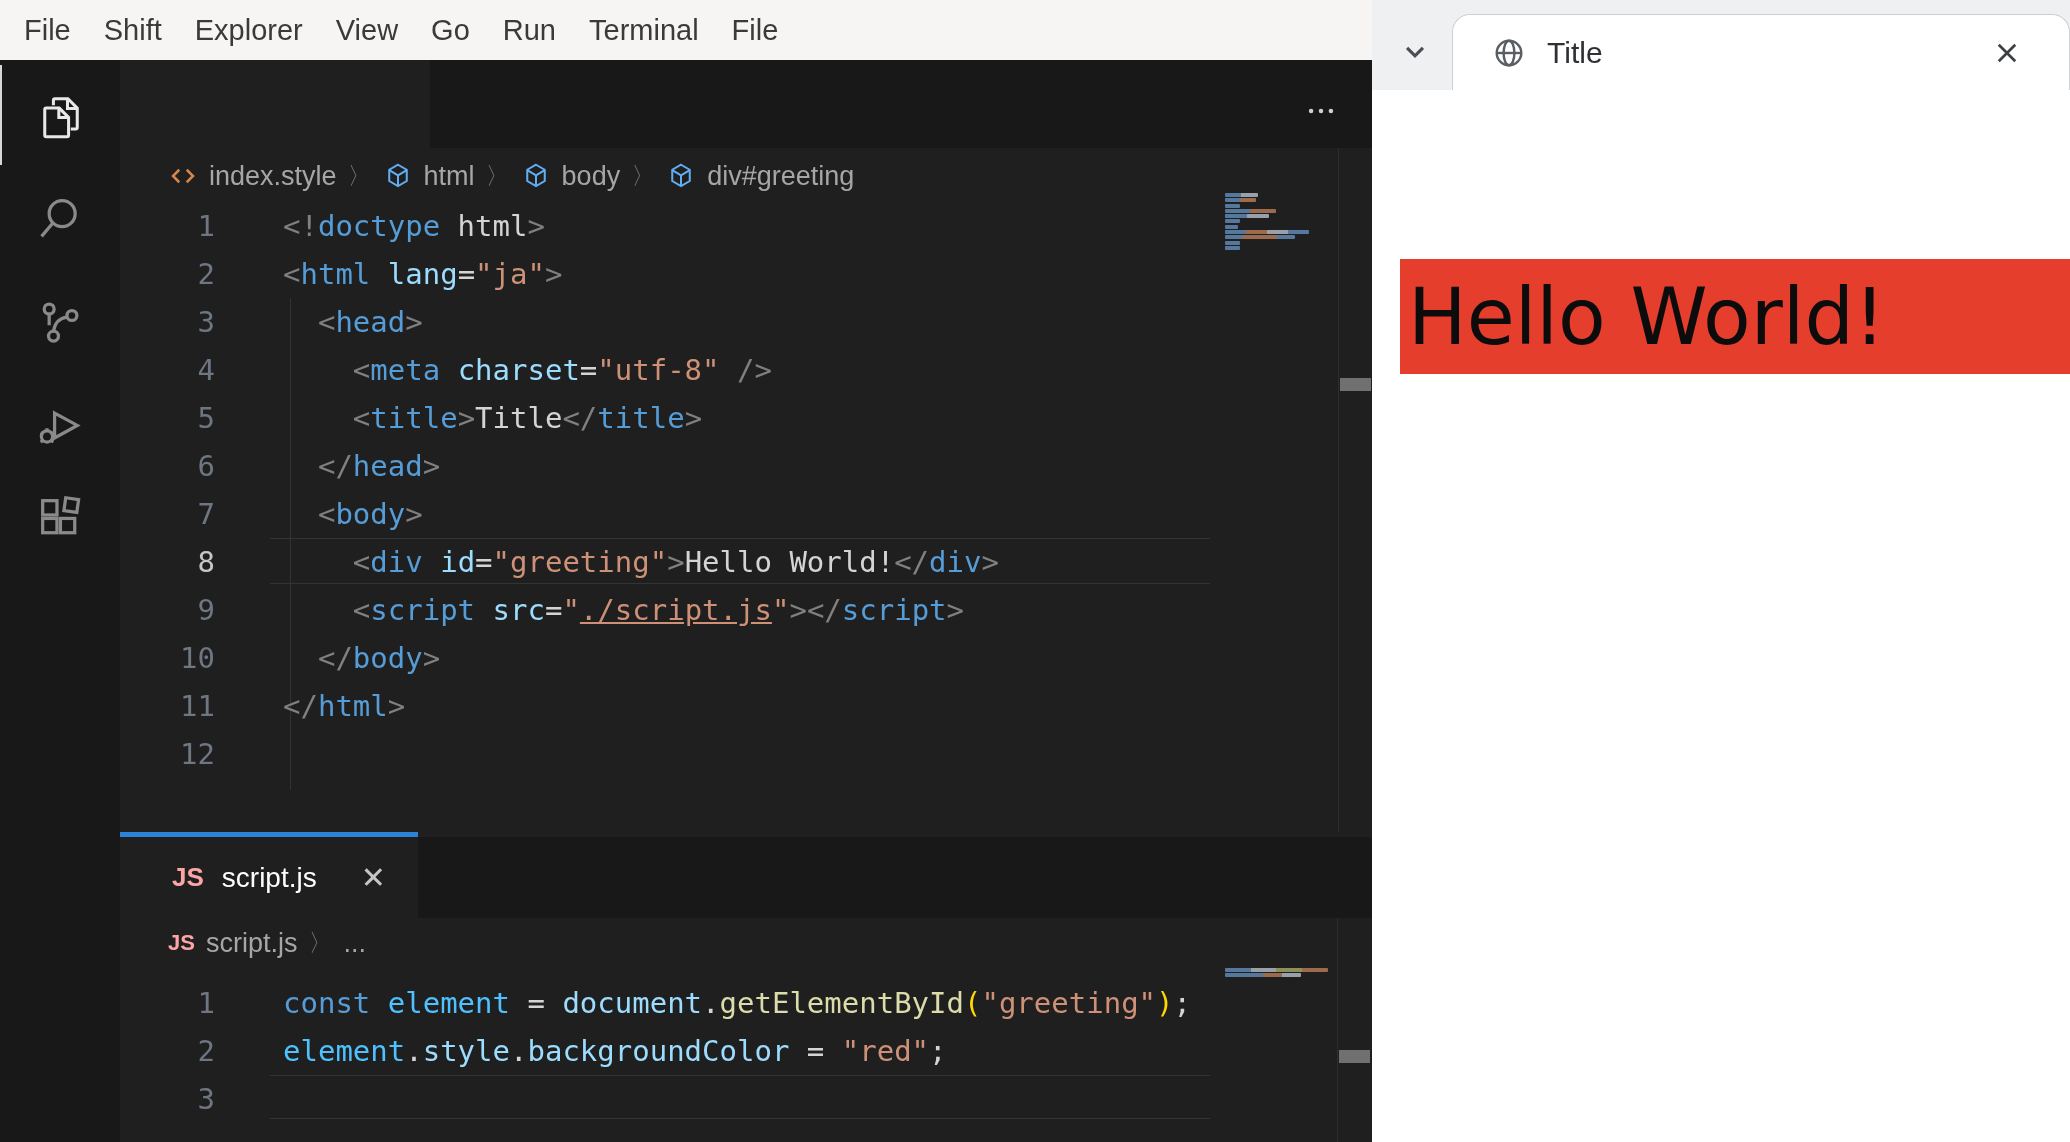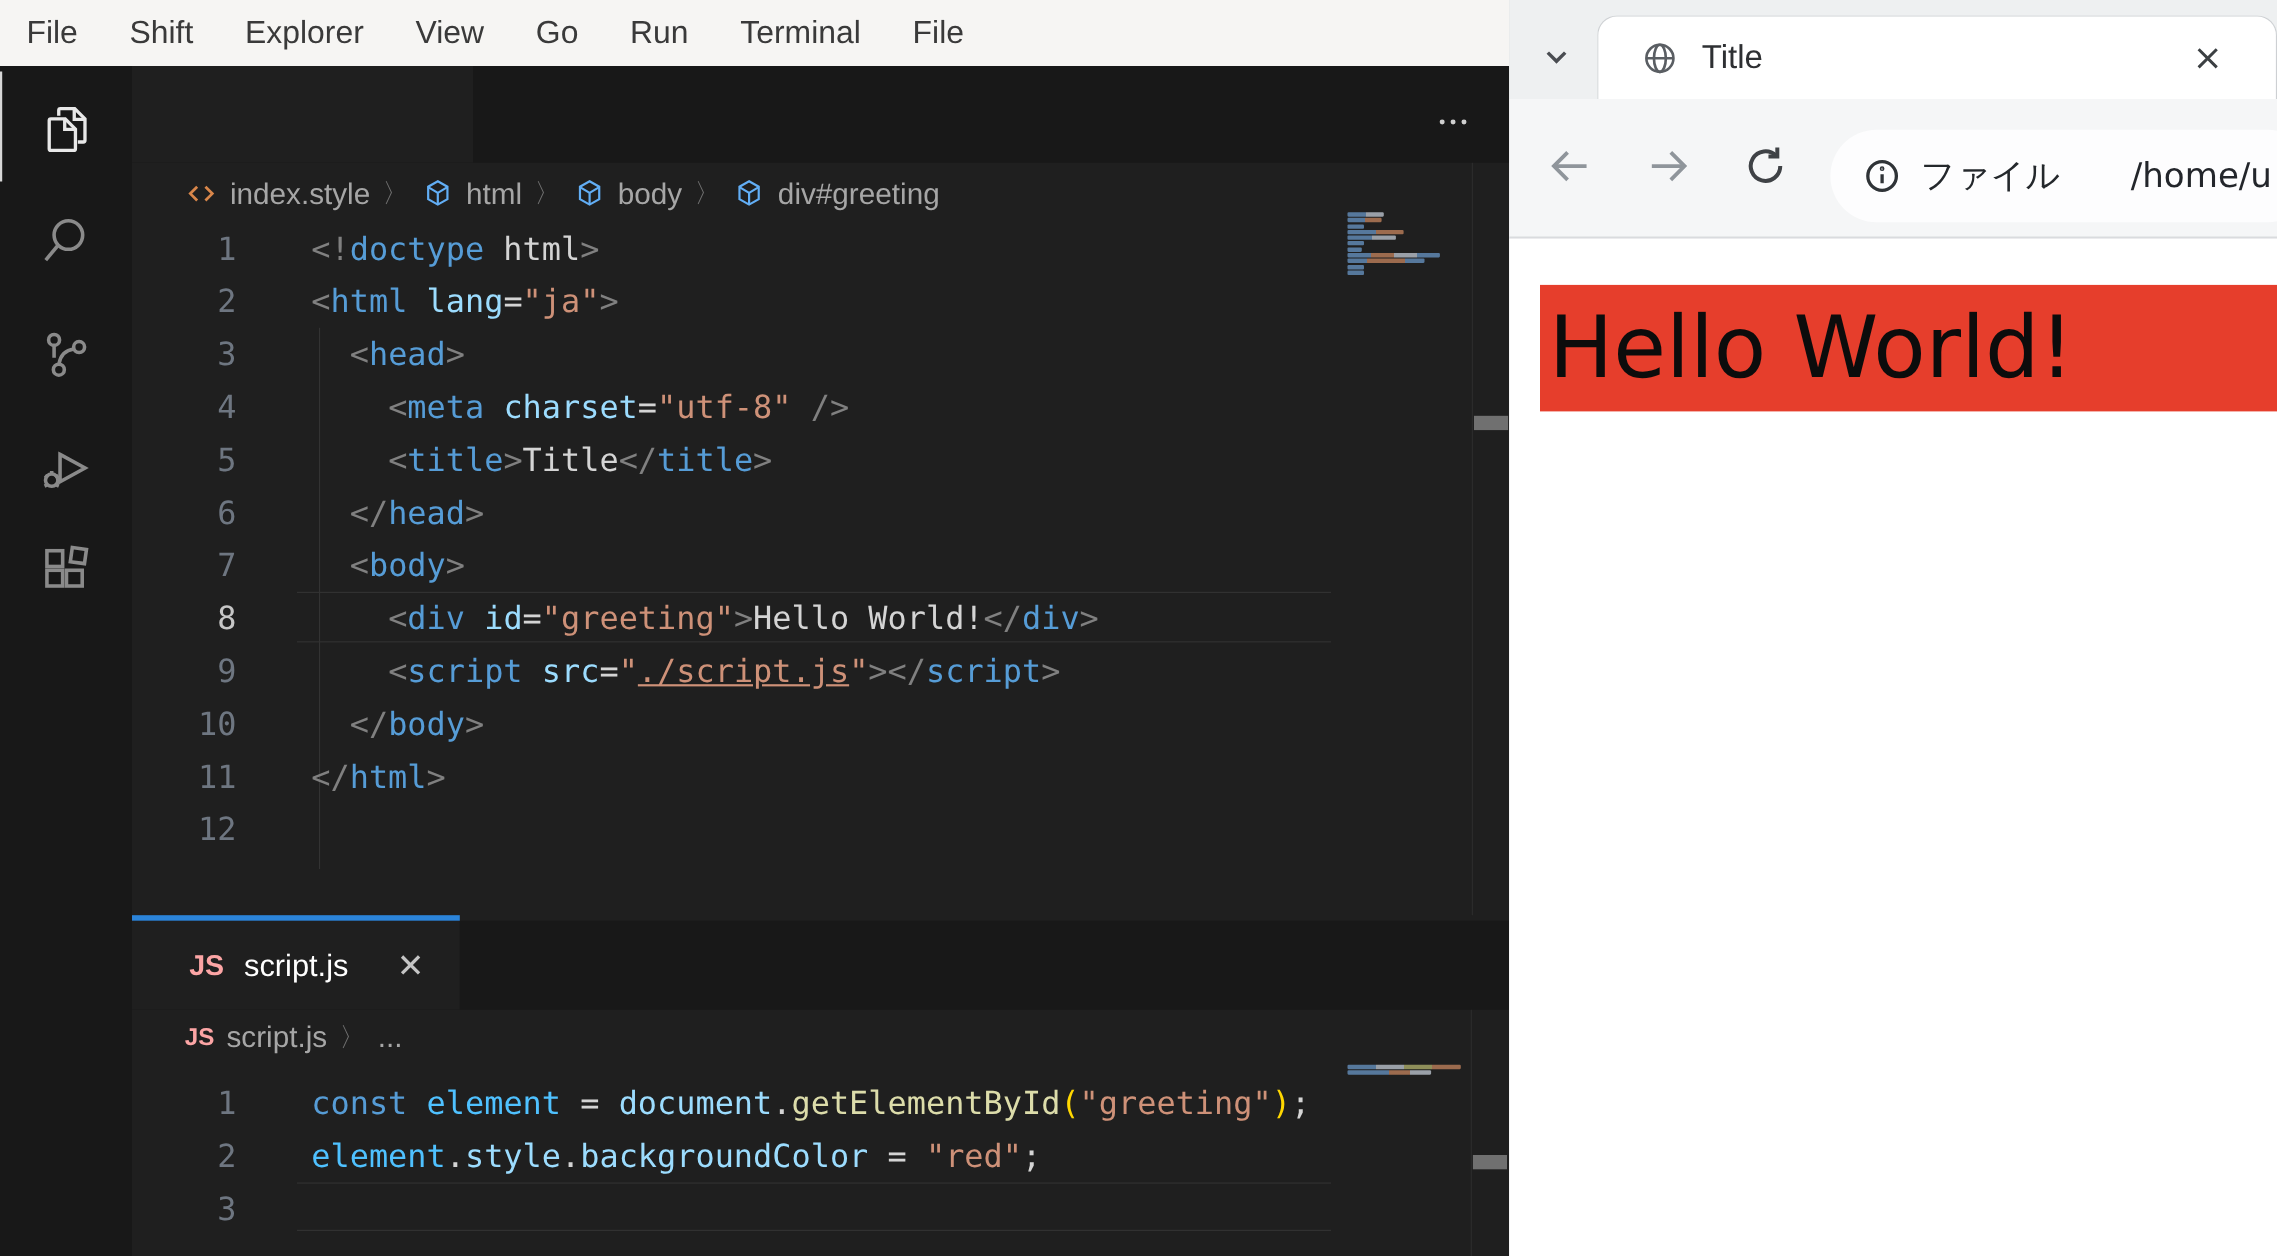--- a/index.html
+++ b/index.html
@@ -1,21 +1,21 @@
 <!DOCTYPE html>
 <html><head>
 <meta charset="utf-8">
 <style>
   * { margin:0; padding:0; box-sizing:border-box; }
   body { font-family:"Liberation Sans", sans-serif; background:#888; }
   #screen { position:relative; width:2070px; height:1142px; overflow:hidden; background:#1f1f1f; }
 
   
   #menubar { position:absolute; left:0; top:0; width:1372px; height:60px; background:#f6f5f3;
-             display:flex; align-items:center; padding-left:24px; gap:47px; }
+             display:flex; align-items:center; padding-left:24px; gap:33px; }
   .menu-item { font-size:29px; color:#3a3a3a; cursor:default; }
 
   
   #activitybar { position:absolute; left:0; top:60px; width:120px; height:1082px; background:#181818; }
   .act-item { position:absolute; left:0; width:120px; height:100px; display:flex; align-items:center; justify-content:center; }
   .act-item.active { border-left:2px solid #d7d7d7; }
   .act-item svg { width:52px; height:52px; }
 
   
   #editor { position:absolute; left:120px; top:60px; width:1252px; height:1082px; background:#1f1f1f; }
@@ -243,43 +243,20 @@
             <ellipse cx="12" cy="12" rx="3.6" ry="8.2"></ellipse>
             <path d="M3.8 12h16.4"></path>
         </svg>
         <span id="btab-title">Title</span>
         <svg id="btab-close" width="36" height="36" viewBox="0 0 24 24" fill="none" stroke="#3c4043" stroke-width="1.8">
           <path d="M6.5 6.5l11 11M17.5 6.5l-11 11"></path>
         </svg>
       </div>
     </div>
 
-    <div id="btoolbar">
-      <svg class="nav-btn" style="left:32px" width="46" height="46" viewBox="0 0 24 24" fill="none" stroke="#8f959b" stroke-width="1.8">
-        <path d="M20 12H5"></path>
-          <path d="M11 5.5 4.5 12l6.5 6.5"></path>
-      </svg>
-      <svg class="nav-btn" style="left:122px" width="46" height="46" viewBox="0 0 24 24" fill="none" stroke="#8f959b" stroke-width="1.8">
-        <path d="M4 12h15"></path>
-          <path d="M13 5.5 19.5 12 13 18.5"></path>
-      </svg>
-      <svg class="nav-btn" style="left:210px" width="46" height="46" viewBox="0 0 24 24" fill="none" stroke="#3f4246" stroke-width="1.9">
-        <path d="M19 12a7 7 0 1 1-2.05-4.95"></path>
-          <path d="M17.6 3.2v4.2h-4.2"></path>
-      </svg>
-      <div id="omnibox">
-        <svg width="38" height="38" viewBox="0 0 24 24" fill="none" stroke="#2f3337" stroke-width="1.9">
-          <circle cx="12" cy="12" r="8.2"></circle>
-            <path d="M12 11v5.2"></path>
-            <circle cx="12" cy="7.8" r="0.4" fill="#2f3337"></circle>
-        </svg>
-        <span id="omni-chip-label">ファイル</span>
-      </div>
-      <span id="omni-url">/home/u</span>
-    </div>
 
     <div id="bpage">
       <div id="banner" style="background: rgb(230, 62, 44);">
         <span id="banner-text">Hello World!</span>
       </div>
     </div>
   </div>
 </div>
 
 </body></html>

